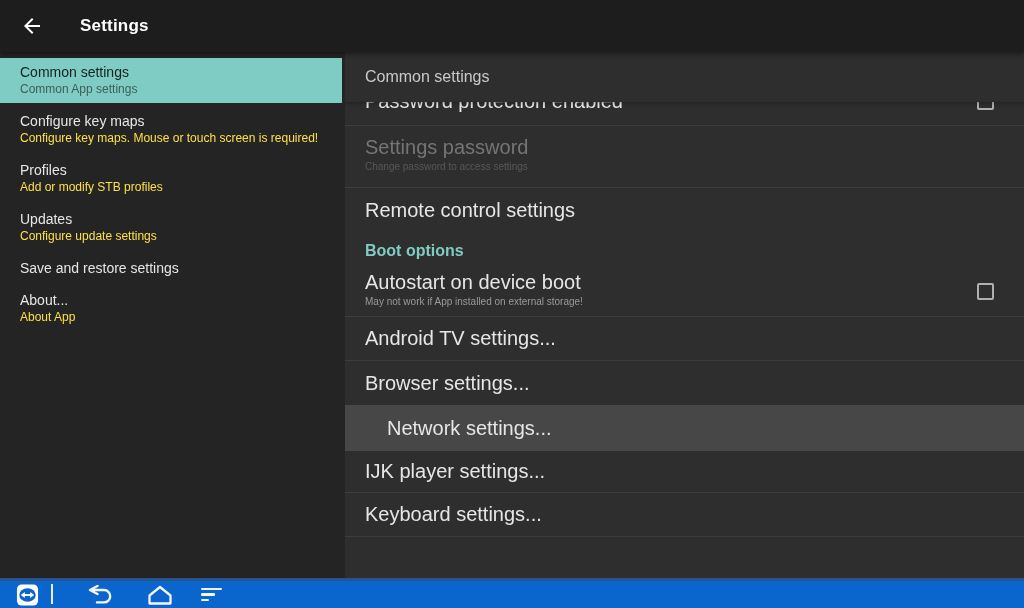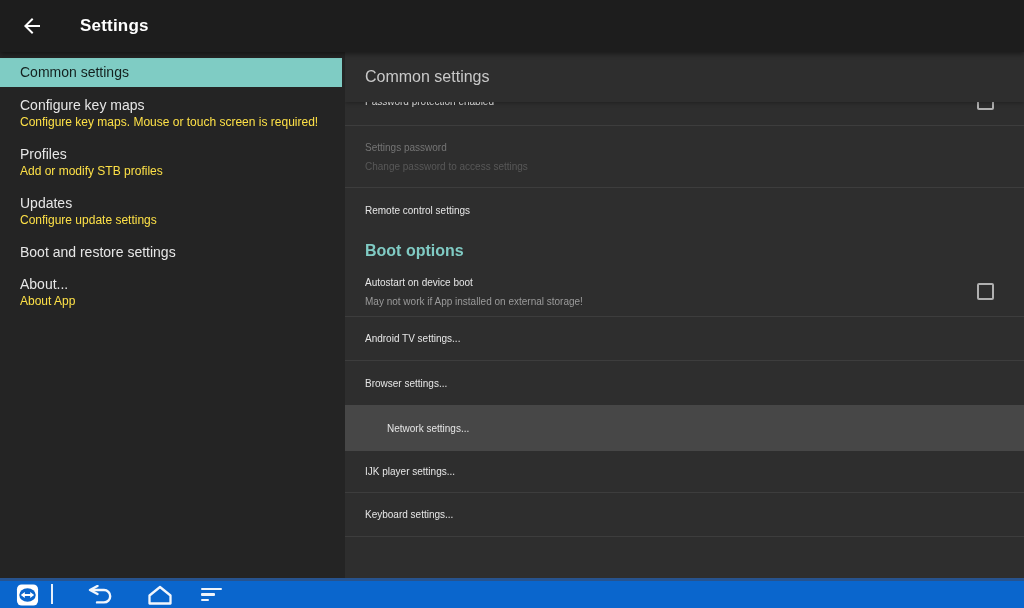--- a/index.html
+++ b/index.html
@@ -33,21 +33,21 @@
   .content-header {
     position:absolute; top:0; left:0; right:0; height:50px; z-index:5;
     background:#2e2e2e; display:flex; align-items:center; padding-left:20px;
     font-size:16px; color:#c9c9c9; box-shadow:0 1px 4px rgba(0,0,0,.30);
   }
   .list { position:absolute; top:50px; left:0; right:0; z-index:1; }
   .row {
     display:flex; align-items:center; padding:0 30px 0 20px; cursor:pointer;
   }
   .row .txt { flex:1 1 auto; min-width:0; }
-  .row .t { font-size:10px; line-height:19px; color:#e6e6e6; }
+  .row .t { font-size:20px; line-height:19px; color:#e6e6e6; }
   .row .s { font-size:10px; line-height:16px; color:#9a9a9a; margin-top:2px; }
   .row.disabled .t { color:#757575; }
   .row.disabled .s { color:#585858; }
   .row.div { border-bottom:1px solid #3d3d3d; }
   .row.highlight { background:#474747; }
   .checkbox {
     flex:0 0 auto; width:17px; height:17px; border:2px solid #b0b0b0;
     border-radius:2px; background:transparent;
   }
   .section-head {
@@ -89,35 +89,36 @@
       <path d="M20 11H7.8l5.6-5.6L12 4l-8 8 8 8 1.4-1.4L7.8 13H20z" fill="#ffffff"></path>
     </svg>
     <div class="title">Settings</div>
   </div>
 
   <div class="body">
 
     <div class="sidebar">
       <div class="side-item selected">
         <div class="t">Common settings</div>
+        <div class="s">Common App settings</div>
       </div>
       <div class="side-item">
         <div class="t">Configure key maps</div>
         <div class="s">Configure key maps. Mouse or touch screen is required!</div>
       </div>
       <div class="side-item">
         <div class="t">Profiles</div>
         <div class="s">Add or modify STB profiles</div>
       </div>
       <div class="side-item">
         <div class="t">Updates</div>
         <div class="s">Configure update settings</div>
       </div>
       <div class="side-item single">
-        <div class="t">Boot and restore settings</div>
+        <div class="t">Save and restore settings</div>
       </div>
       <div class="side-item">
         <div class="t">About...</div>
         <div class="s">About App</div>
       </div>
     </div>
 
     <div class="content">
       <div class="content-header">
         <span>Common settings</span>

